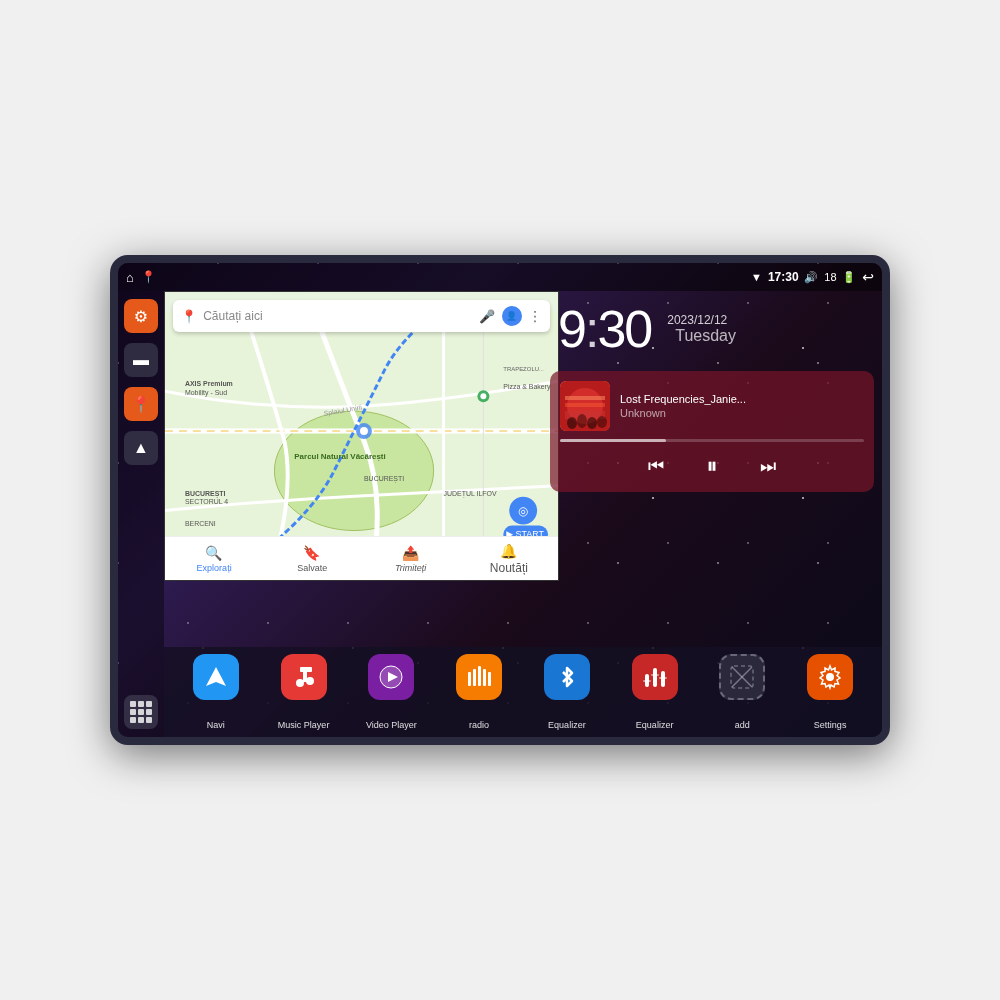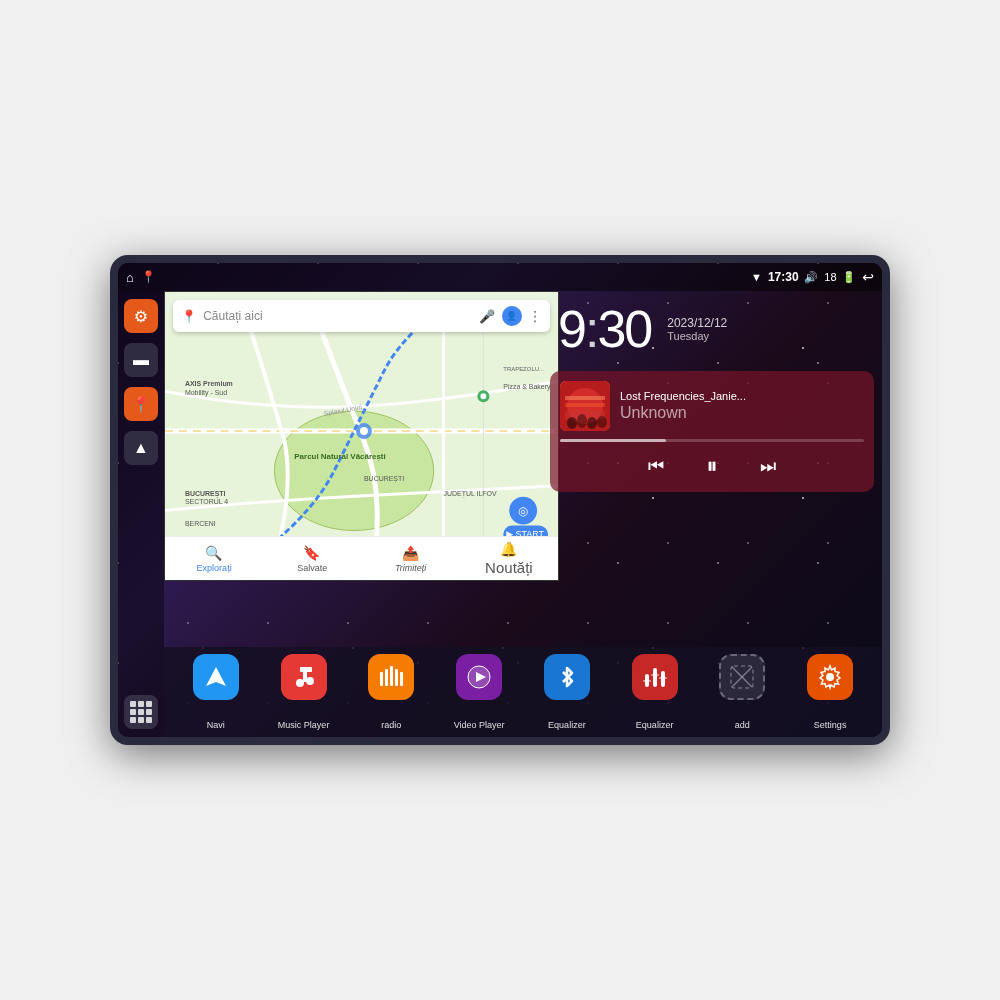--- a/index.html
+++ b/index.html
@@ -262,22 +262,23 @@
       display: flex;
       flex-direction: column;
     }
 
     .clock-date-text {
       font-size: 12px;
       color: rgba(255,255,255,0.8);
     }
 
     .clock-day {
-      font-size: 11px;
+      font-size: 16px;
       color: rgba(255,255,255,0.7);
+      margin-left: 8px;
     }
 
     
     .music-section {
       background: rgba(120, 20, 40, 0.7);
       border-radius: 10px;
       margin: 4px 8px;
       padding: 10px;
     }
 
@@ -308,21 +309,21 @@
 
     .music-title {
       font-size: 11px;
       color: white;
       white-space: nowrap;
       overflow: hidden;
       text-overflow: ellipsis;
     }
 
     .music-artist {
-      font-size: 16px;
+      font-size: 11px;
       color: rgba(255,255,255,0.6);
       margin-top: 2px;
     }
 
     .music-progress {
       width: 100%;
       height: 3px;
       background: rgba(255,255,255,0.2);
       border-radius: 2px;
       margin-bottom: 8px;
@@ -548,21 +549,21 @@
             <div class="map-bottom-item">
               <span class="map-bottom-icon">🔖</span>
               <span style="font-size:9px;">Salvate</span>
             </div>
             <div class="map-bottom-item">
               <span class="map-bottom-icon">📤</span>
               <span style="font-size:9px;font-style:italic;">Trimiteți</span>
             </div>
             <div class="map-bottom-item">
               <span class="map-bottom-icon">🔔</span>
-              <span style="font-size:15px;">Noutăți</span>
+              <span style="font-size:12px;">Noutăți</span>
             </div>
           </div>
         </div>
       </div>
 
       <div class="right-panel">
 
         <div class="clock-section">
           <div class="clock-time">
             <span>9</span><span class="clock-colon">:</span><span>30</span>
@@ -625,39 +626,39 @@
             <svg width="26" height="26" viewBox="0 0 26 26">
               <circle cx="9" cy="19" r="4" fill="white"></circle>
               <circle cx="19" cy="17" r="4" fill="white"></circle>
               <rect x="12" y="6" width="4" height="12" fill="white"></rect>
               <rect x="9" y="3" width="12" height="5" rx="1" fill="white"></rect>
             </svg>
           </div>
           <span class="app-label">Music Player</span>
         </div>
         <div class="app-item">
+          <div class="app-icon video">
+            <svg width="26" height="26" viewBox="0 0 26 26">
+              <circle cx="13" cy="13" r="11" fill="rgba(255,255,255,0.2)" stroke="white" stroke-width="1"></circle>
+              <polygon points="10,8 10,18 20,13" fill="white"></polygon>
+            </svg>
+          </div>
+          <span class="app-label">Video Player</span>
+        </div>
+        <div class="app-item">
           <div class="app-icon radio">
             <svg width="26" height="26" viewBox="0 0 26 26">
               <rect x="2" y="8" width="3" height="14" rx="1" fill="white"></rect>
               <rect x="7" y="5" width="3" height="17" rx="1" fill="white"></rect>
               <rect x="12" y="2" width="3" height="20" rx="1" fill="white"></rect>
               <rect x="17" y="5" width="3" height="17" rx="1" fill="white"></rect>
               <rect x="22" y="8" width="3" height="14" rx="1" fill="white"></rect>
             </svg>
           </div>
           <span class="app-label">radio</span>
-        </div>
-        <div class="app-item">
-          <div class="app-icon video">
-            <svg width="26" height="26" viewBox="0 0 26 26">
-              <circle cx="13" cy="13" r="11" fill="rgba(255,255,255,0.2)" stroke="white" stroke-width="1"></circle>
-              <polygon points="10,8 10,18 20,13" fill="white"></polygon>
-            </svg>
-          </div>
-          <span class="app-label">Video Player</span>
         </div>
         <div class="app-item">
           <div class="app-icon bluetooth">
             <svg width="26" height="26" viewBox="0 0 26 26">
               <path d="M9,8 L18,17 L13,22 L13,4 L18,9 L9,18" stroke="white" stroke-width="2.5" fill="none" stroke-linejoin="round"></path>
             </svg>
           </div>
           <span class="app-label">Equalizer</span>
         </div>
         <div class="app-item">

